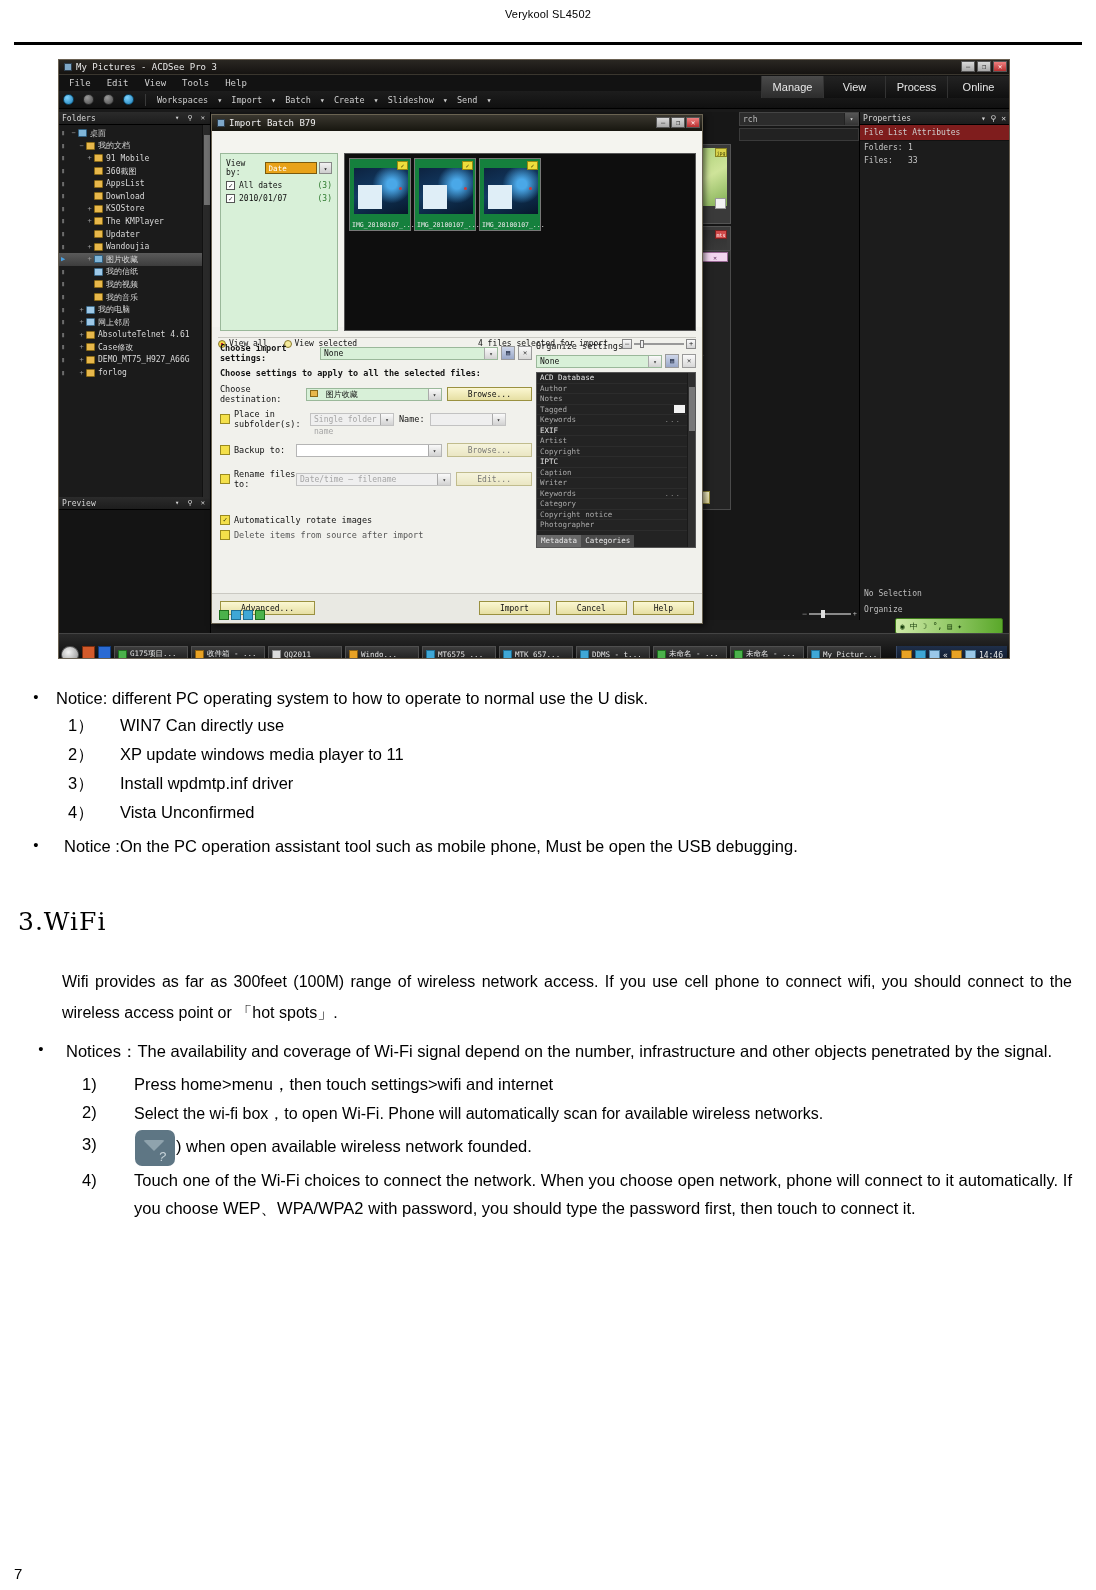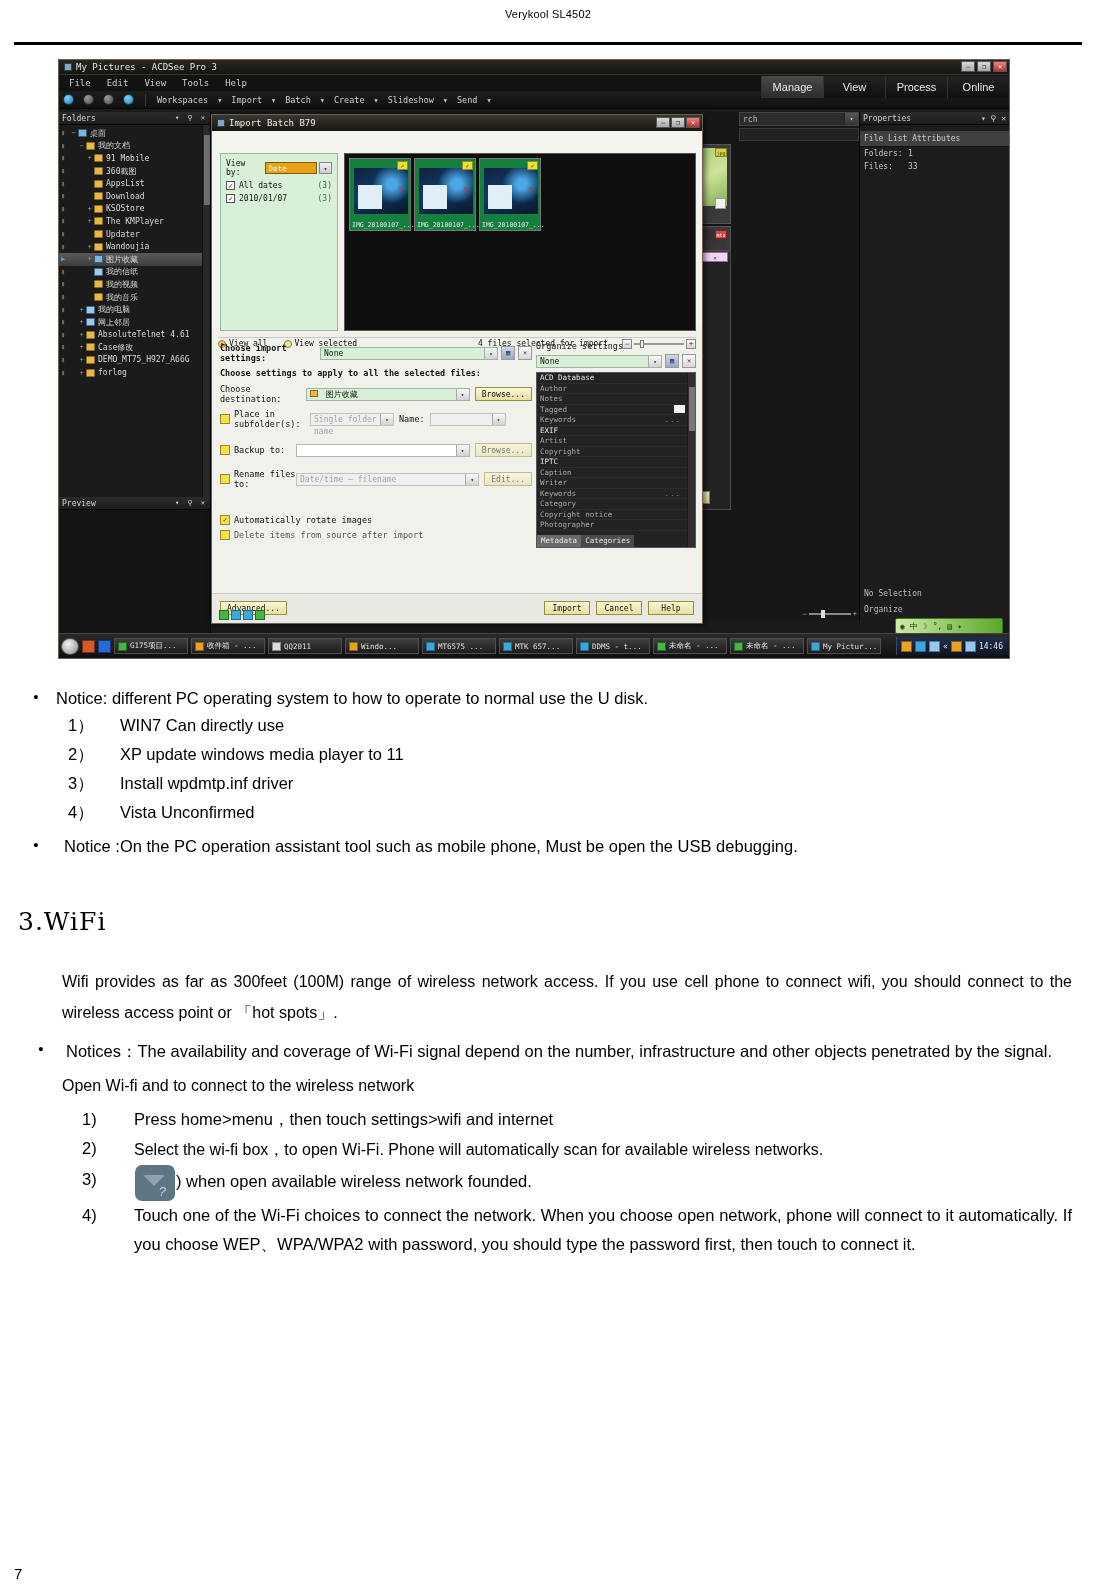--- a/index.html
+++ b/index.html
@@ -241,21 +241,21 @@
   
   .props-panel {
     position:absolute; right:0; top:52px; width:150px; bottom:38px;
     background:#1c1c1c; border-left:1px solid #000;
   }
   .props-head {
     height:13px;background:linear-gradient(#2b2b2b,#1d1d1d);
     display:flex;align-items:center;justify-content:space-between;
     padding:0 3px;font-size:8px;color:#d5d5d5;border-bottom:1px solid #000;
   }
-  .props-sub { font-size:8px; padding:3px 4px; color:#cfcfcf; background:#404040; border-bottom:1px solid #111;margin-top:6px;}
+  .props-sub { font-size:8px; padding:3px 4px; color:#cfcfcf; background:#7f1d1d; border-bottom:1px solid #111;}
   .props-row { display:flex; font-size:8px; padding:2px 4px; color:#c8c8c8; }
   .props-row .k { width:44px; }
   .props-foot { position:absolute; left:4px; bottom:22px; font-size:8px; color:#bdbdbd;}
   .props-foot2 { position:absolute; left:4px; bottom:6px; font-size:8px; color:#bdbdbd;}
 
   
   .mid-strip {
     position:absolute; left:152px; right:150px; top:52px; bottom:38px;
     background:#171717;
   }
@@ -379,21 +379,21 @@
     font-size:8px; padding-left:3px; line-height:12px; color:#111; position:relative;
   }
   .combo.plain { background:#fff; border:1px solid #b5b5b5; color:#9a9a9a; }
   .combo.gray { background:#efefef; border:1px solid #c2c2c2; color:#a5a5a5; }
   .combo .arrow {
     position:absolute; right:0; top:0; width:13px; height:100%;
     background:linear-gradient(#fafafa,#d2d2d2); border-left:1px solid #aaa;
     font-size:6px;text-align:center;line-height:12px;color:#333;
   }
   .btn-yellow {
-    height:14px; min-width:46px; padding:0 6px;
+    height:14px; min-width:46px; padding:0 20px;
     background:linear-gradient(#fbf7d2,#e6dfa3);
     border:1px solid #9a9140; font-size:8px; color:#111;
     text-align:center; line-height:13px; margin-left:5px;
   }
   .mini-icon { width:14px;height:14px;margin-left:3px;
     background:linear-gradient(#fafafa,#d8d8d8); border:1px solid #9a9a9a;
     font-size:7px;text-align:center;line-height:13px;color:#333;}
   .mini-icon.save { background:linear-gradient(#cfd7ea,#9aa8c8); color:#1f2a44;}
   .chk-yellow { width:10px;height:10px;background:#f4e04a;border:1px solid #9a8a20;
      margin-right:4px; font-size:7px;line-height:9px;text-align:center;color:#2a2a00; flex:0 0 10px;}
@@ -431,21 +431,21 @@
   }
   .status-bar .sep { width:1px;height:10px;background:#4a4a4a; }
   .sb-icons { position:absolute; left:160px; bottom:38px; display:flex; gap:2px;}
   .sb-ic { width:10px;height:10px;background:#3fa7d6;border:1px solid #1d6e94;}
   .sb-ic.g { background:#4bb24b; border-color:#1d6e1d; }
 
   
   .taskbar {
     position:absolute; left:0; right:0; bottom:0; height:22px;
     background:linear-gradient(#2a2a2a,#0e0e0e);
-    display:flex; align-items:center; gap:3px; padding:12px 2px;
+    display:flex; align-items:flex-start; gap:3px; padding:12px 2px;
     border-top:1px solid #444;
   }
   .start-orb { width:18px;height:17px;border-radius:50%;
      background:radial-gradient(circle at 40% 35%,#f4f4f4,#8a8a8a); border:1px solid #555; flex:0 0 18px;}
   .ql { width:13px;height:13px; background:#d35a2a; border:1px solid #7a2e10; flex:0 0 13px;}
   .ql.b { background:#2a6ad3; border-color:#103a7a;}
   .tb-task {
     height:16px; min-width:74px; max-width:86px;
     background:linear-gradient(#3d3d3d,#1d1d1d);
     border:1px solid #4f4f4f;
@@ -1051,21 +1051,20 @@
 
   <div style="height:30px"></div>
 
   <div class="tight justify" style="margin-left:46px; margin-right:8px;">Wifi    provides as far as 300feet (100M) range of wireless network access. If you use cell phone to connect wifi, you should connect to the wireless access point or  「hot spots」.</div>
 
   <div class="bullet-row" style="margin-top:8px; margin-right:8px;">
     <span class="bullet-dot" style="width:50px;flex:0 0 50px;">•</span>
     <span class="bullet-text justify" style="font-size:16.5px;line-height:1.75;">Notices：The availability and coverage of Wi-Fi signal depend on the number, infrastructure and other objects penetrated by the signal.</span>
   </div>
 
-  <div class="tight" style="margin-left:46px;margin-top:4px;">Open Wi-fi and to connect to the wireless network</div>
 
   <div class="num-row" style="margin-left:66px;margin-top:4px;">
     <span class="num-label">1)</span>
     <span class="bullet-text">Press home&gt;menu，then touch settings&gt;wifi and internet</span>
   </div>
   <div class="num-row" style="margin-left:66px;">
     <span class="num-label">2)</span>
     <span class="bullet-text tight">Select the wi-fi box，to open Wi-Fi. Phone will automatically scan for available wireless networks.</span>
   </div>
   <div class="num-row" style="margin-left:66px;margin-right:8px;">

